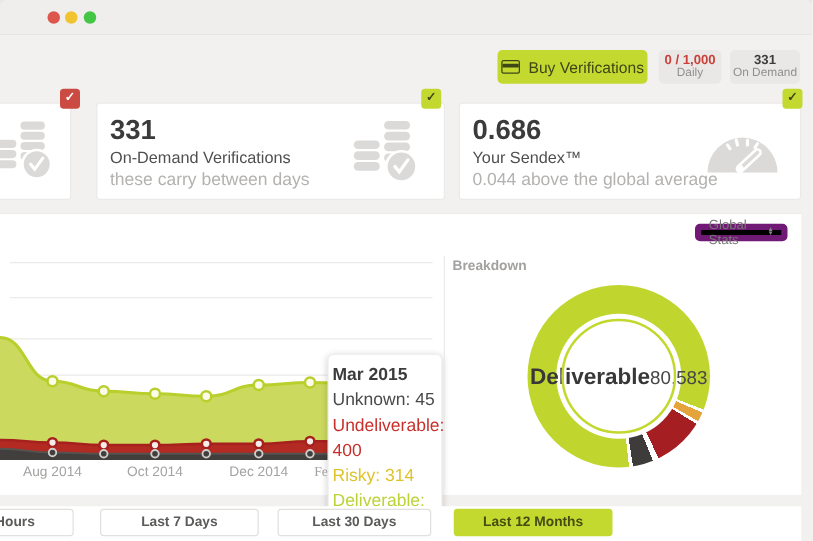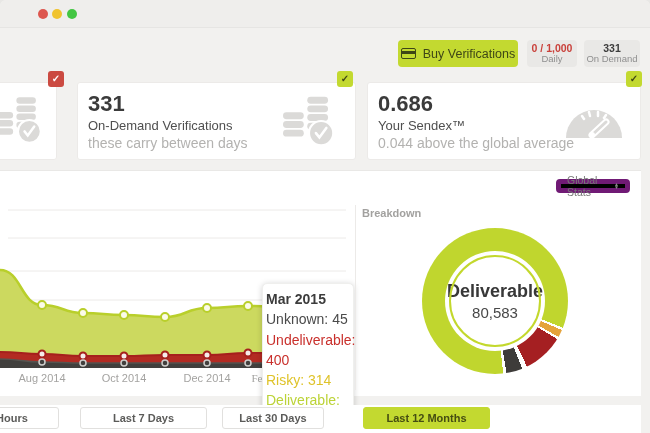--- a/index.html
+++ b/index.html
@@ -58,33 +58,33 @@
   
   .tooltip { position:absolute; left:262px; top:283px; width:92px; background:#fff; border:1px solid #efefed;
              border-radius:5px; box-shadow:0 1px 6px rgba(0,0,0,0.18); padding:5px 3px 4px;
              text-align:left; font-size:14px; line-height:1.45; }
   .tooltip .tt-title { font-weight:bold; color:#3c3c3c; }
 
   
   .donut { position:absolute; left:422px; top:228px; width:146px; height:146px; }
   .donut-ring { width:146px; height:146px; border-radius:50%; }
   .donut-hole { position:absolute; inset:23px; background:#fff; border-radius:50%;
-                display:flex; flex-direction:column; align-items:center; justify-content:center; }
+                display:flex; flex-direction:row; align-items:center; justify-content:center; }
   .donut-inner-ring { position:absolute; inset:27px; border:2px solid #c3d82d; border-radius:50%; pointer-events:none; }
   .donut-label { font-size:18px; font-weight:bold; color:#383838; }
   .donut-value { font-size:15px; color:#484848; margin-top:2px; }
 
   
   .footer-strip { position:absolute; top:405px; left:0; width:641px; height:28px; background:#fff; }
   .time-btn { position:absolute; top:407px; height:22px; background:#fff; border:1px solid #e1e0de;
               border-radius:3px; font-family:inherit; font-size:11px; font-weight:bold; color:#5b5b59; cursor:pointer; }
   .time-btn.active { background:#c3d930; border-color:#c3d930; color:#454d12; }
   .time-btn.b1 { left:-76px; width:135px; }
   .time-btn.b2 { left:80px; width:127px; }
-  .time-btn.b3 { left:222px; width:102px; }
+  .time-btn.b3 { left:222px; width:123px; }
   .time-btn.b4 { left:363px; width:127px; }
 </style>
 </head>
 <body>
 
 <div id="app">
 
   <div class="titlebar">
     <span class="dot" style="left: 38px; background: rgb(221, 86, 78);"></span>
     <span class="dot" style="left: 52px; background: rgb(240, 195, 47);"></span>

